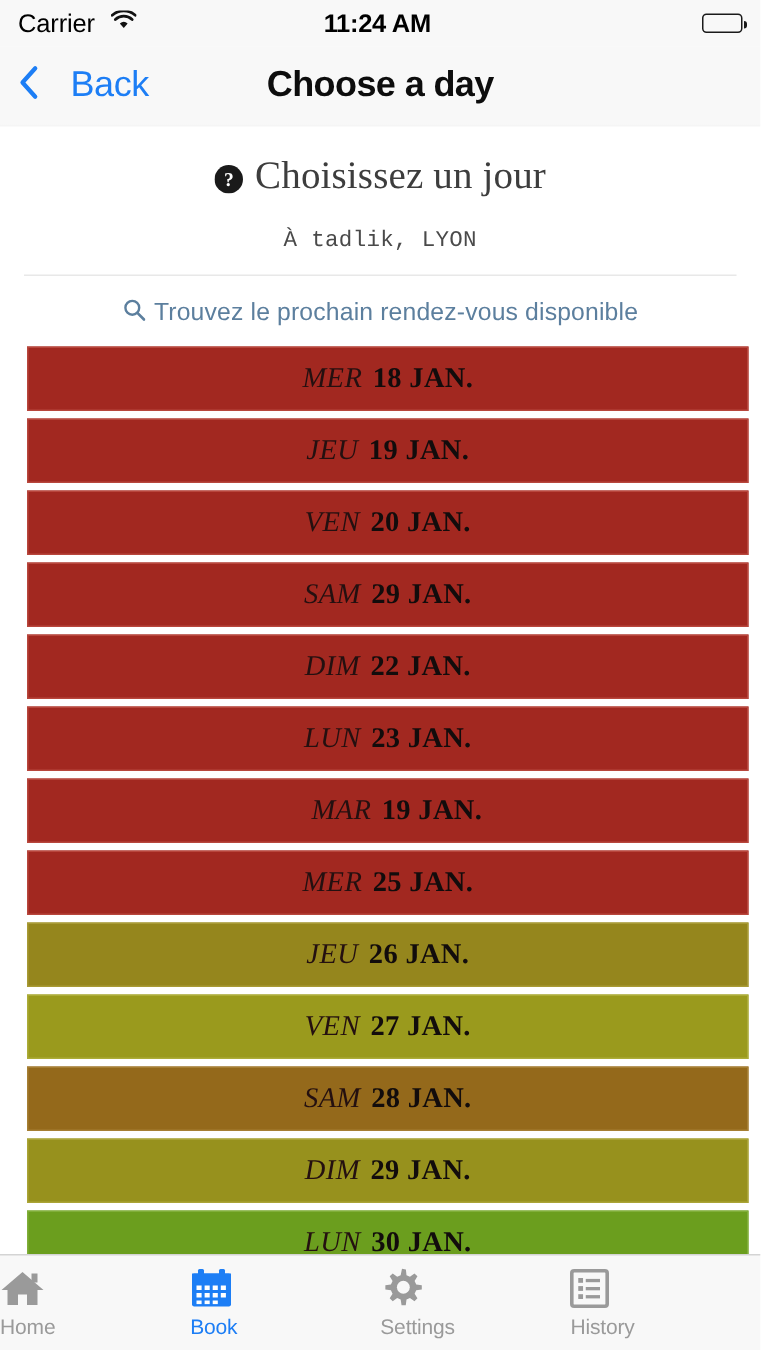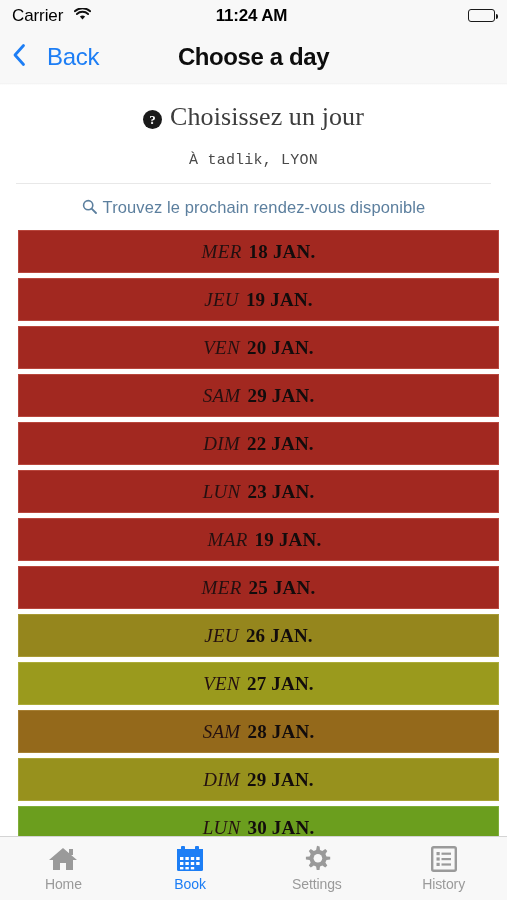--- a/index.html
+++ b/index.html
@@ -213,21 +213,21 @@
     background: #f8f8f8;
     border-top: 1px solid #d4d4d4;
     display: flex;
     flex: none;
     align-items: center;
   }
   .tab-item {
     flex: 1;
     display: flex;
     flex-direction: column;
-    align-items: center;
+    align-items: flex-start;
     justify-content: center;
     gap: 3px;
     cursor: pointer;
     height: 100%;
   }
   .tab-icon { display: block; height: 28px; }
   .tab-label {
     font-size: 14px;
     letter-spacing: -0.1px;
   }

